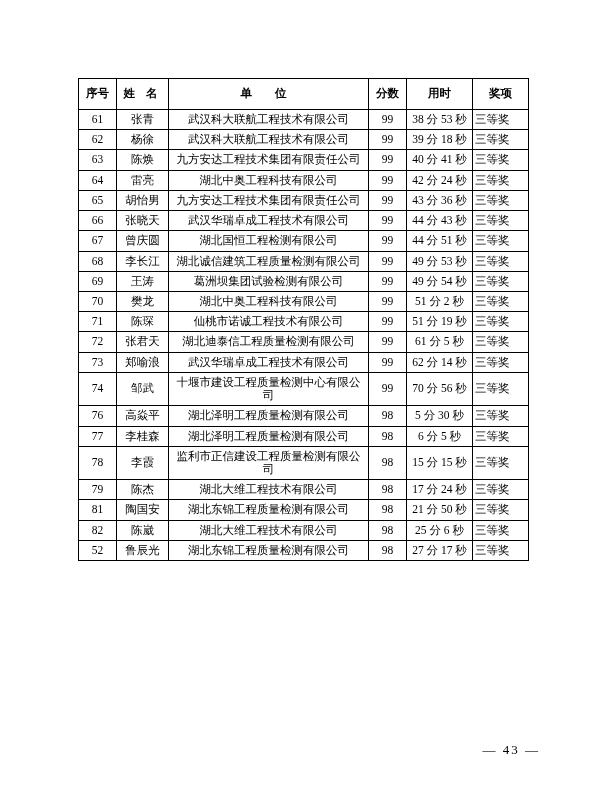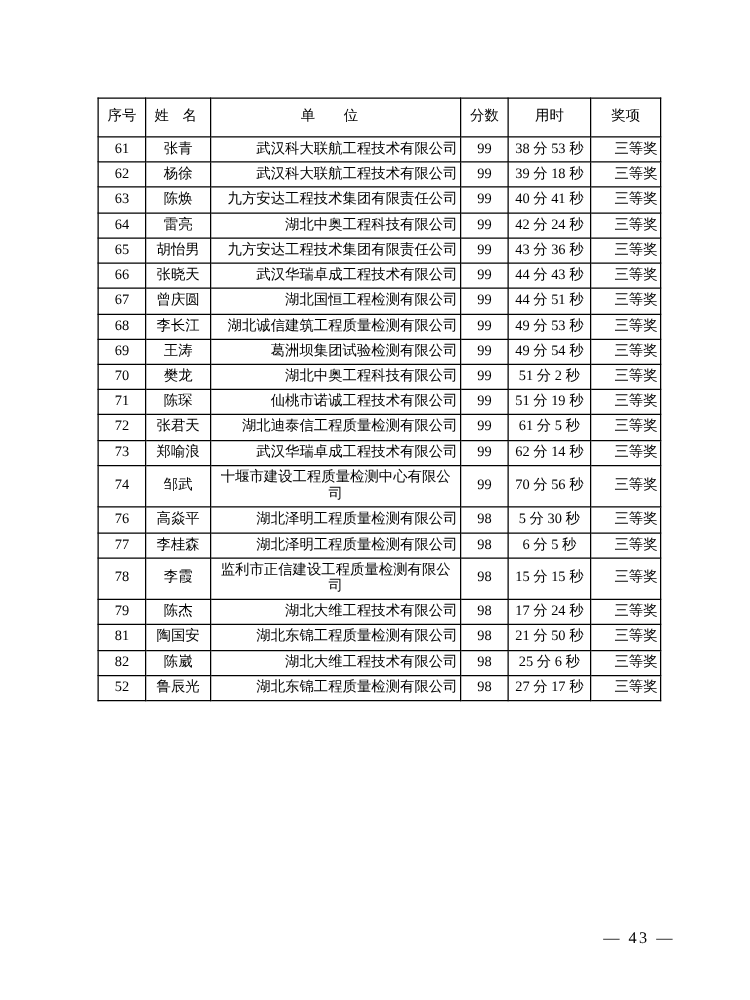--- a/index.html
+++ b/index.html
@@ -38,37 +38,37 @@
   }
   col.c-seq   { width: 38px; }
   col.c-name  { width: 52px; }
   col.c-unit  { width: 200px; }
   col.c-score { width: 38px; }
   col.c-time  { width: 66px; }
   col.c-award { width: 56px; }
 
   table.results thead th {
     text-align: center;
-    font-weight: normal;
+    font-weight: bold;
     height: 24px;
   }
   .hdr-seq { letter-spacing: 0px; }
   .hdr-name { letter-spacing: 4px; }
   .hdr-unit { letter-spacing: 10px; }
   .hdr-score { letter-spacing: 0px; margin-left: 18px; }
   .hdr-time { letter-spacing: 0px; }
   .hdr-award { letter-spacing: 0px; }
 
   td.seq   { text-align: center; margin-top: 24px; }
   td.name  { text-align: center; }
-  td.unit  { text-align: right; padding-left: 6px; }
+  td.unit  { text-align: center; padding-left: 6px; }
   td.unit.wrap { text-align: center; }
   td.score { text-align: center; }
   td.time  { text-align: center; }
-  td.award { text-align: right; }
+  td.award { text-align: left; }
 
   .page-number {
     position: absolute;
     right: 60px;
     bottom: 42px;
     font-size: 13px;
     letter-spacing: 2px;
     font-family: "Liberation Serif", "DejaVu Serif", serif;
   }
 </style>

